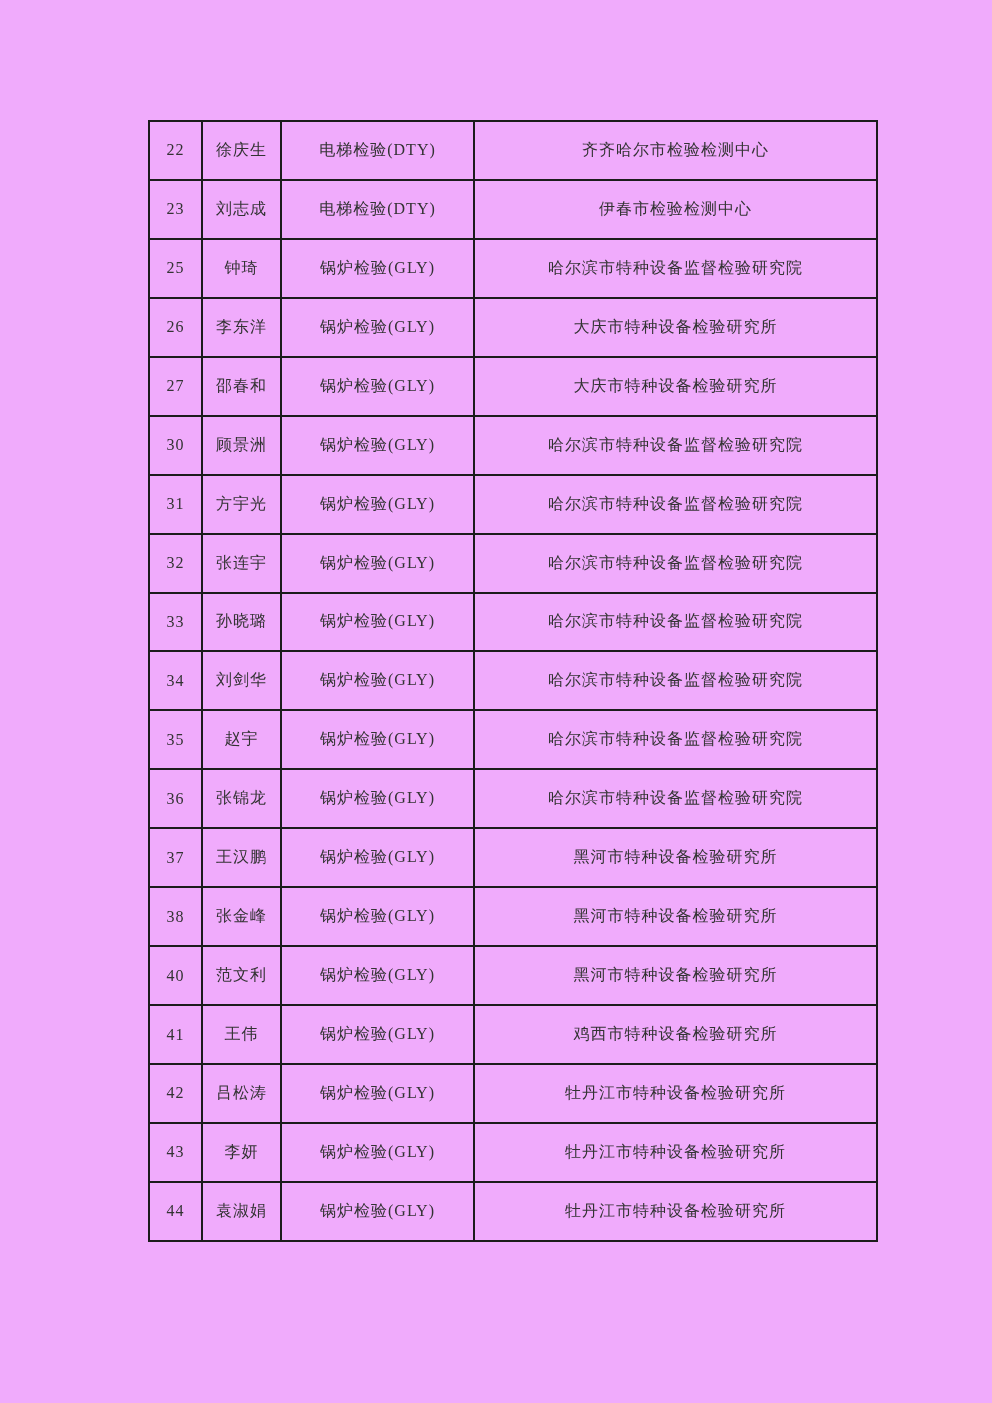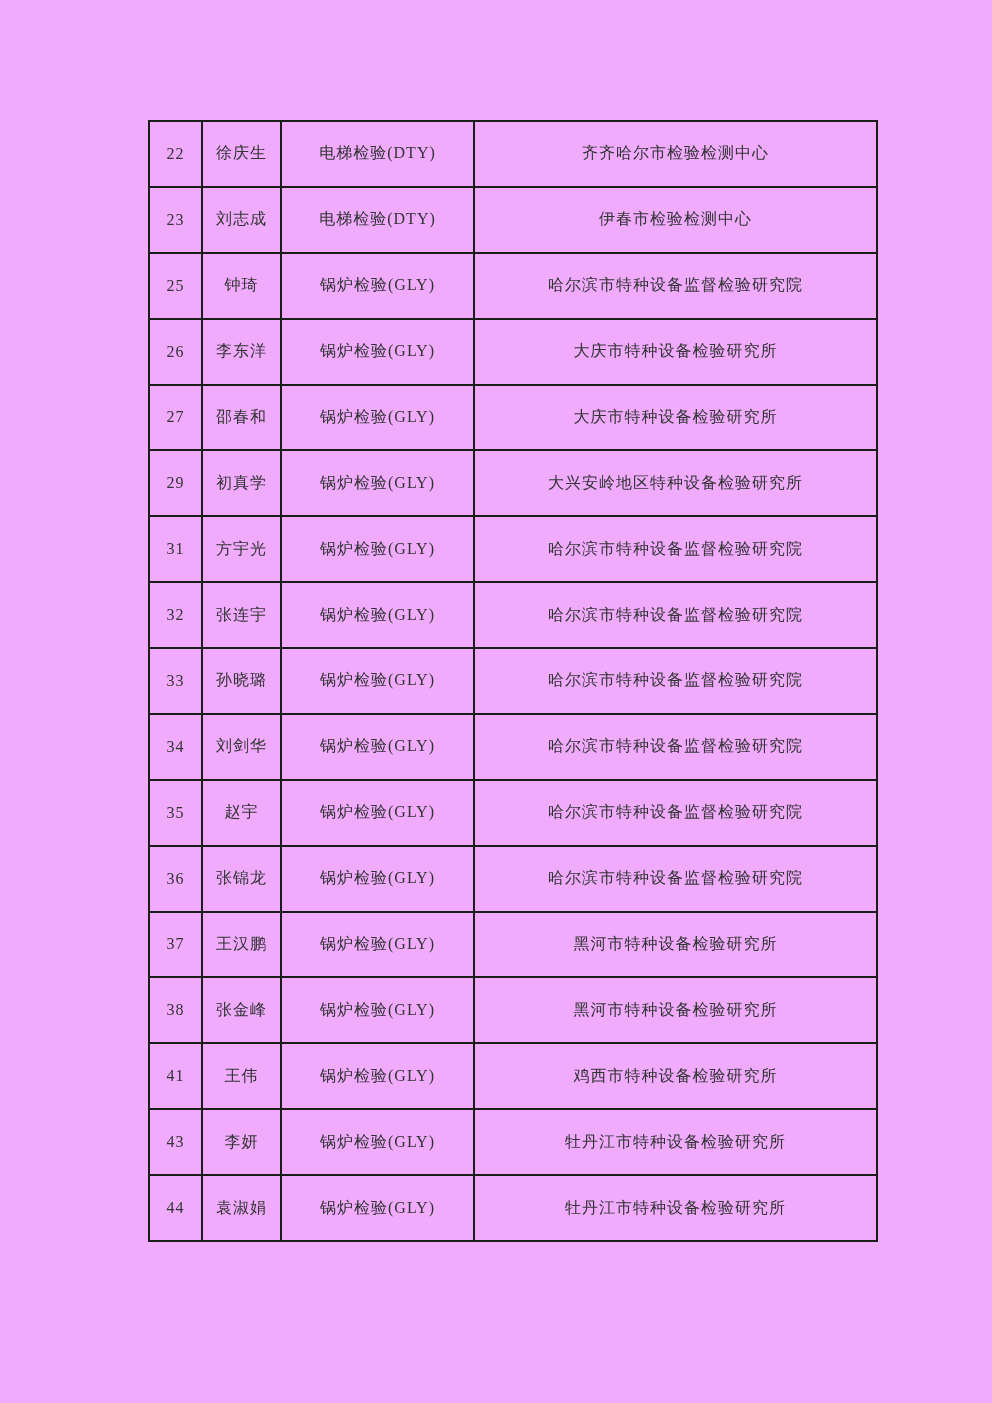--- a/index.html
+++ b/index.html
@@ -71,24 +71,24 @@
           <td class="col-type">锅炉检验(GLY)</td>
           <td class="col-institution">大庆市特种设备检验研究所</td>
         </tr>
         <tr>
           <td class="col-index">27</td>
           <td class="col-name">邵春和</td>
           <td class="col-type">锅炉检验(GLY)</td>
           <td class="col-institution">大庆市特种设备检验研究所</td>
         </tr>
         <tr>
-          <td class="col-index">29</td>
-          <td class="col-name">初真学</td>
+          <td class="col-index">30</td>
+          <td class="col-name">顾景洲</td>
           <td class="col-type">锅炉检验(GLY)</td>
-          <td class="col-institution">大兴安岭地区特种设备检验研究所</td>
+          <td class="col-institution">哈尔滨市特种设备监督检验研究院</td>
         </tr>
         <tr>
           <td class="col-index">31</td>
           <td class="col-name">方宇光</td>
           <td class="col-type">锅炉检验(GLY)</td>
           <td class="col-institution">哈尔滨市特种设备监督检验研究院</td>
         </tr>
         <tr>
           <td class="col-index">32</td>
           <td class="col-name">张连宇</td>
@@ -125,24 +125,36 @@
           <td class="col-type">锅炉检验(GLY)</td>
           <td class="col-institution">黑河市特种设备检验研究所</td>
         </tr>
         <tr>
           <td class="col-index">38</td>
           <td class="col-name">张金峰</td>
           <td class="col-type">锅炉检验(GLY)</td>
           <td class="col-institution">黑河市特种设备检验研究所</td>
         </tr>
         <tr>
+          <td class="col-index">40</td>
+          <td class="col-name">范文利</td>
+          <td class="col-type">锅炉检验(GLY)</td>
+          <td class="col-institution">黑河市特种设备检验研究所</td>
+        </tr>
+        <tr>
           <td class="col-index">41</td>
           <td class="col-name">王伟</td>
           <td class="col-type">锅炉检验(GLY)</td>
           <td class="col-institution">鸡西市特种设备检验研究所</td>
+        </tr>
+        <tr>
+          <td class="col-index">42</td>
+          <td class="col-name">吕松涛</td>
+          <td class="col-type">锅炉检验(GLY)</td>
+          <td class="col-institution">牡丹江市特种设备检验研究所</td>
         </tr>
         <tr>
           <td class="col-index">43</td>
           <td class="col-name">李妍</td>
           <td class="col-type">锅炉检验(GLY)</td>
           <td class="col-institution">牡丹江市特种设备检验研究所</td>
         </tr>
         <tr>
           <td class="col-index">44</td>
           <td class="col-name">袁淑娟</td>

